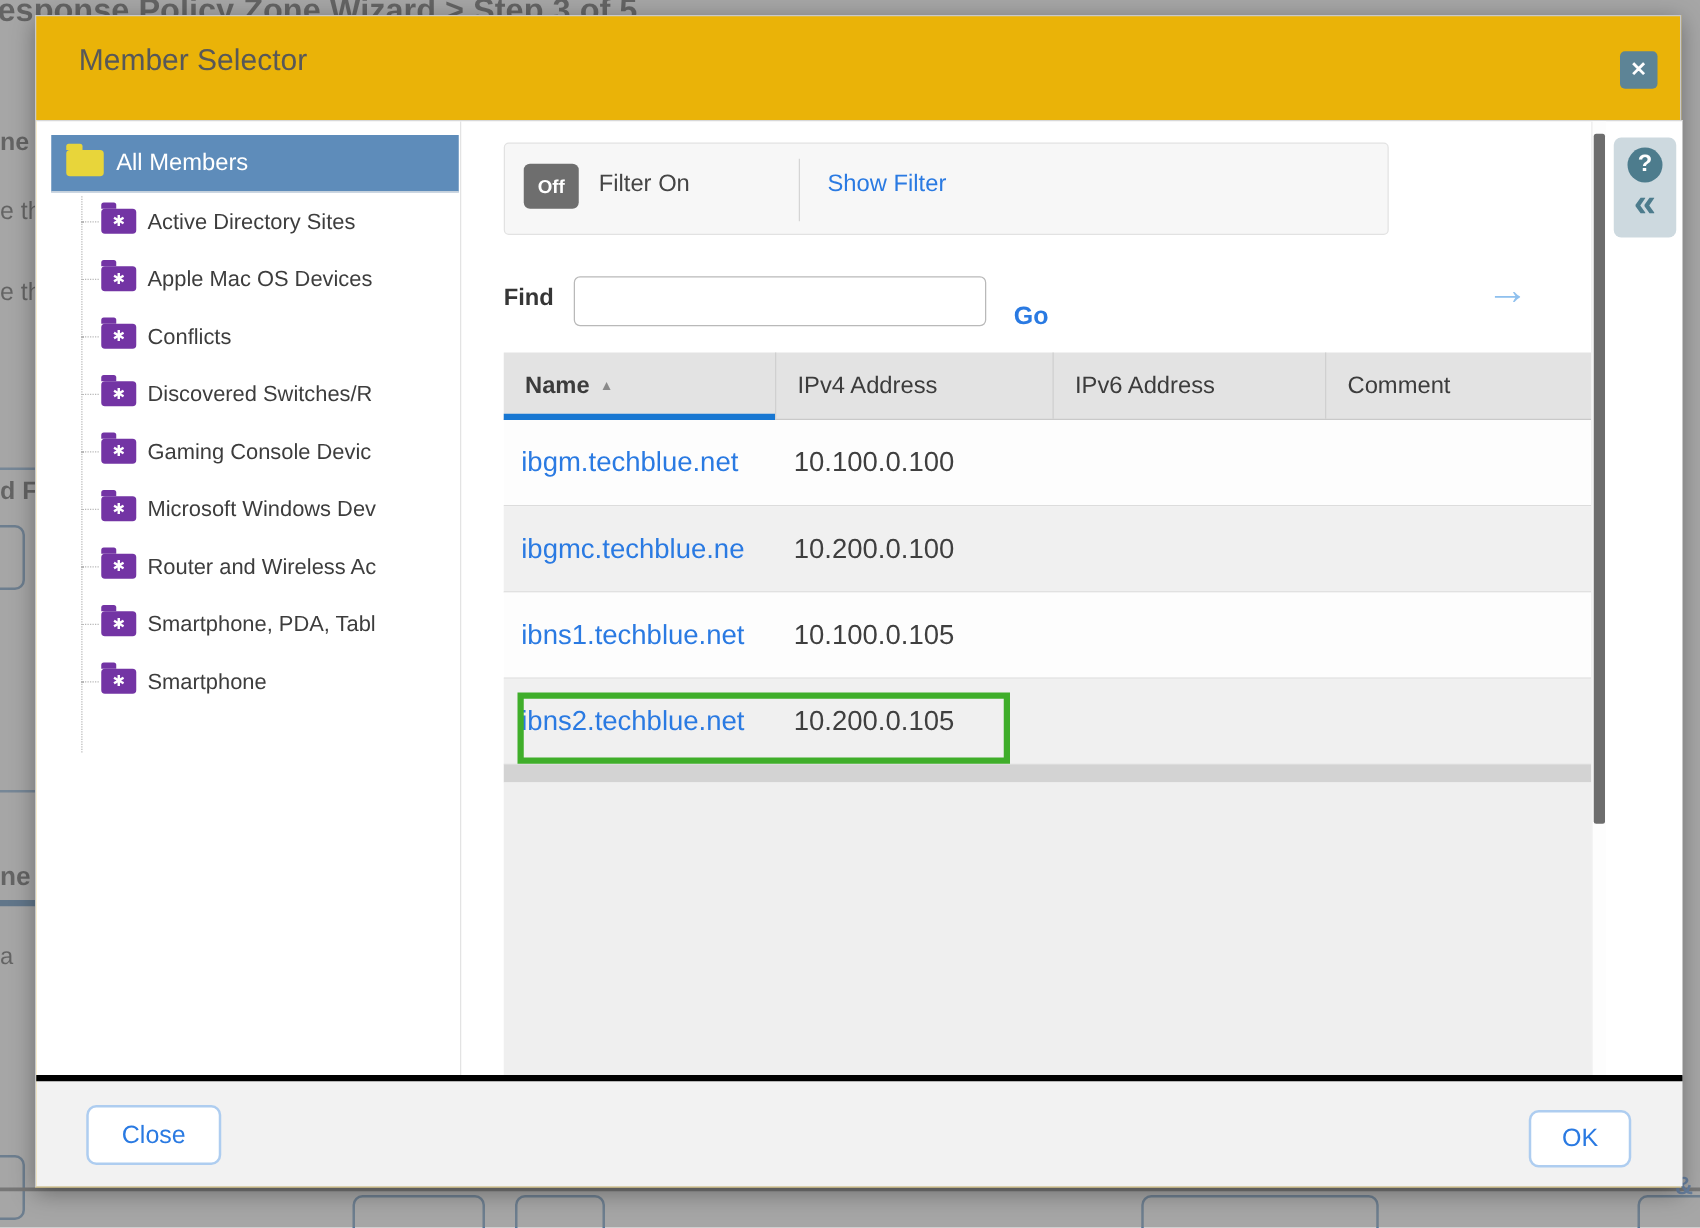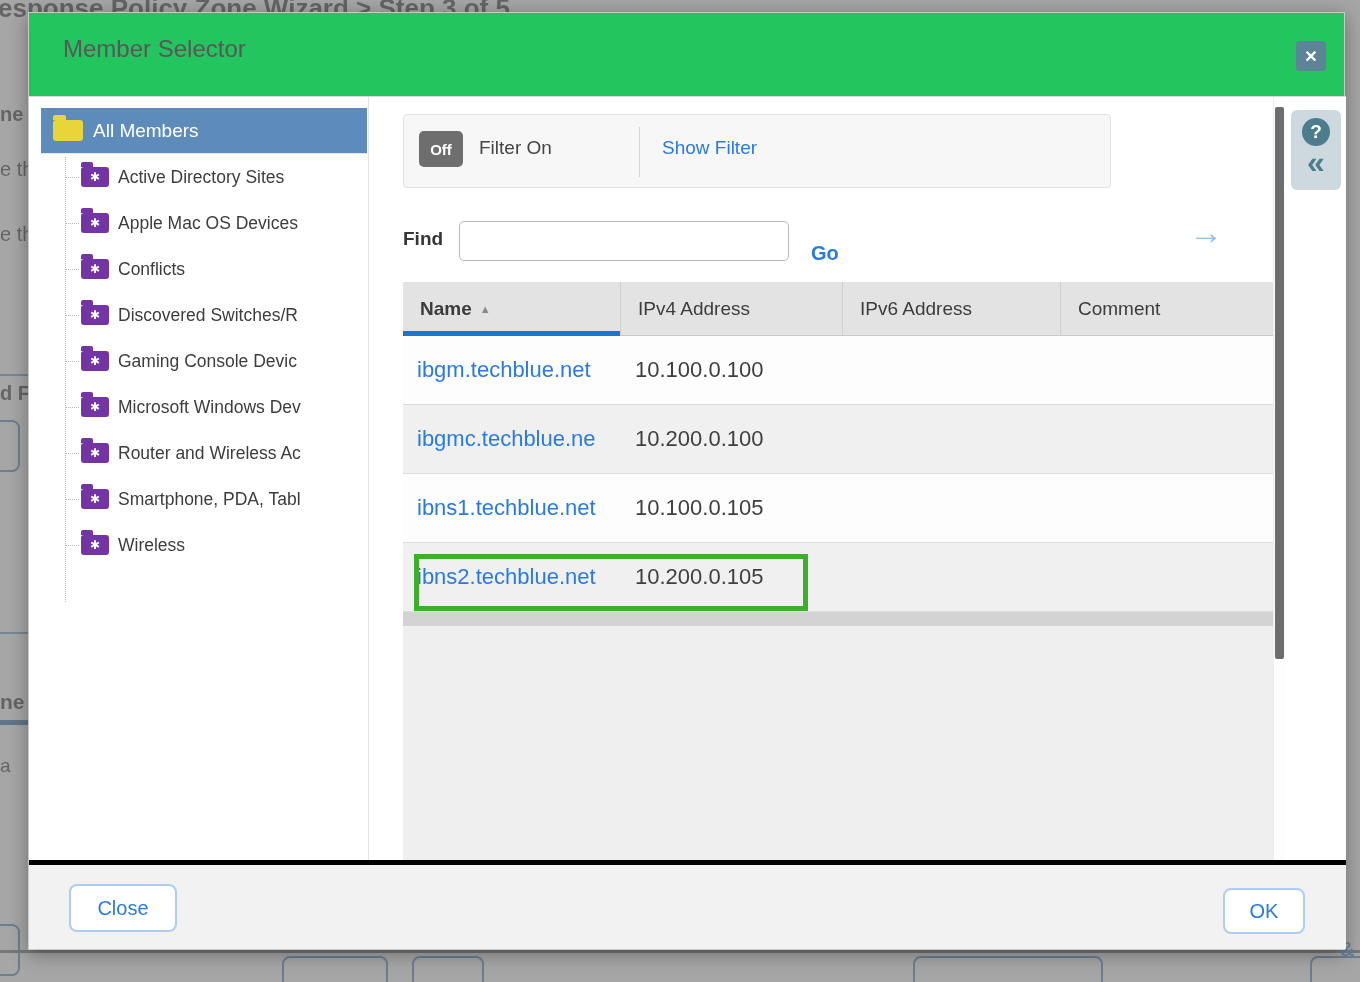--- a/index.html
+++ b/index.html
@@ -16,21 +16,21 @@
   .bg-btn-outline { position:absolute; border:2px solid #3d76ad; border-radius:8px;
     background:transparent; }
   .bg-footer-line { position:absolute; left:0; width:1360px; top:950px; height:3px; background:#5f5f5f; }
   .bg-link-frag { position:absolute; color:#2a7ae2; font-weight:bold; font-size:20px; white-space:nowrap; }
 
   
   .overlay { position:absolute; inset:0; background:rgba(130,130,130,0.70); z-index:1; }
 
   
   .dialog { position:absolute; left:28px; top:12px; width:1317px; height:938px; z-index:2;
-    background:#22c55e; border:1px solid #c9c9c9; box-shadow:0 4px 18px rgba(0,0,0,0.35); }
+    background:#eab308; border:1px solid #c9c9c9; box-shadow:0 4px 18px rgba(0,0,0,0.35); }
   .dlg-title { position:absolute; left:34px; top:22px; font-size:24px; color:#585858; }
   .dlg-close { position:absolute; left:1267px; top:28px; width:30px; height:30px;
     background:#5d8496; border-radius:4px; color:#fff; font-size:16px; font-weight:bold;
     display:flex; align-items:center; justify-content:center; cursor:pointer; }
 
   .content { position:absolute; left:0; top:83px; width:1317px; height:765px; background:#fff;
     border-top:1px solid #d8d8d8; border-bottom:1px solid #cfcfcf; overflow:hidden; }
 
   
   .tree-panel { position:absolute; left:0; top:0; width:340px; height:765px;
@@ -183,21 +183,21 @@
         <div class="tree-item">
           <span class="folder-purple">✱</span>
           <span>Router and Wireless Ac</span>
         </div>
         <div class="tree-item">
           <span class="folder-purple">✱</span>
           <span>Smartphone, PDA, Tabl</span>
         </div>
         <div class="tree-item">
           <span class="folder-purple">✱</span>
-          <span>Wireless</span>
+          <span>Smartphone</span>
         </div>
       </div>
     </div>
 
     <div class="filter-bar">
       <div class="off-btn">Off</div>
       <div class="filter-on-label">Filter On</div>
       <div class="filter-divider"></div>
       <div class="show-filter">Show Filter</div>
     </div>

